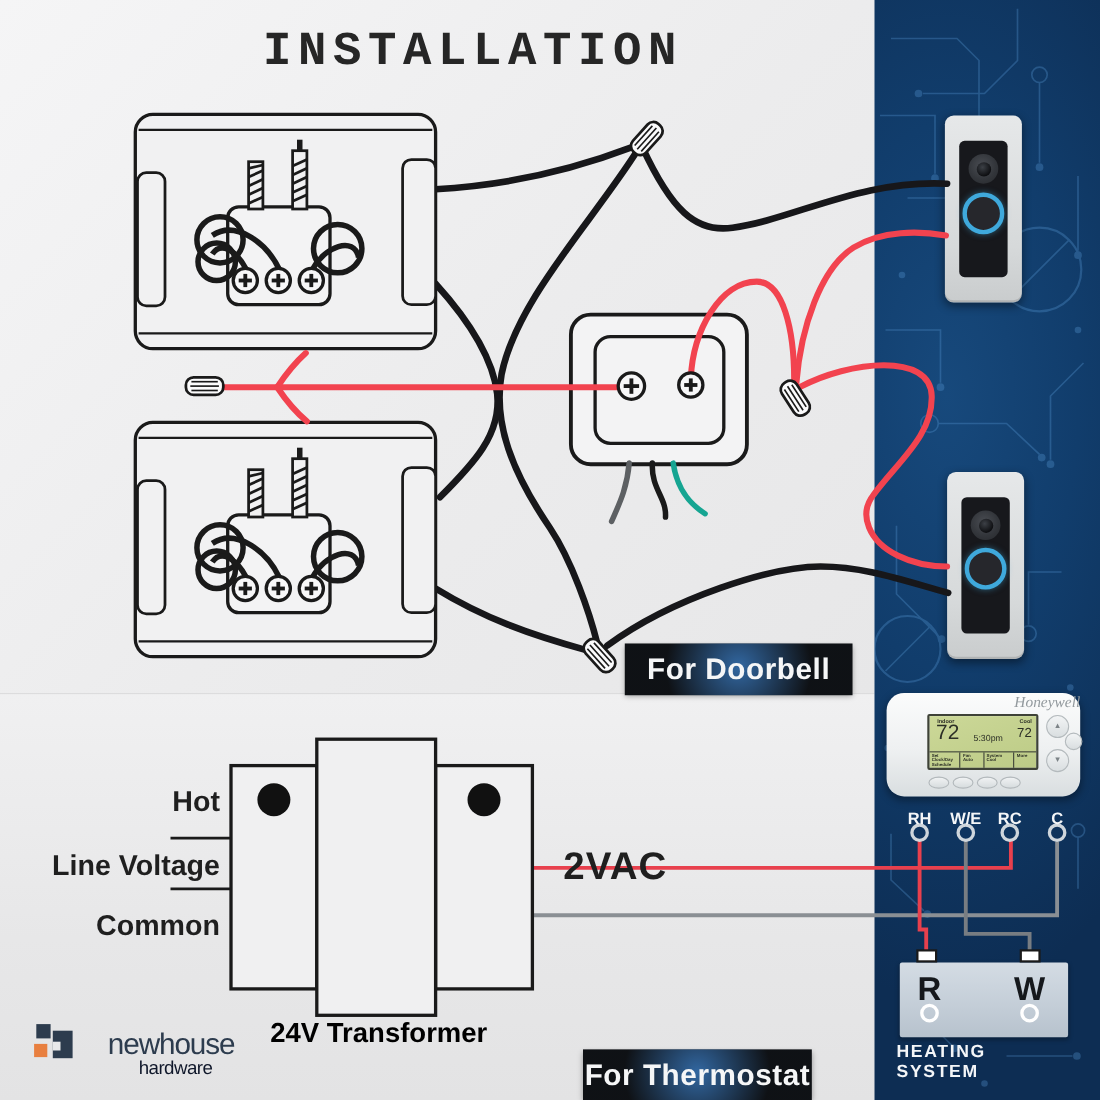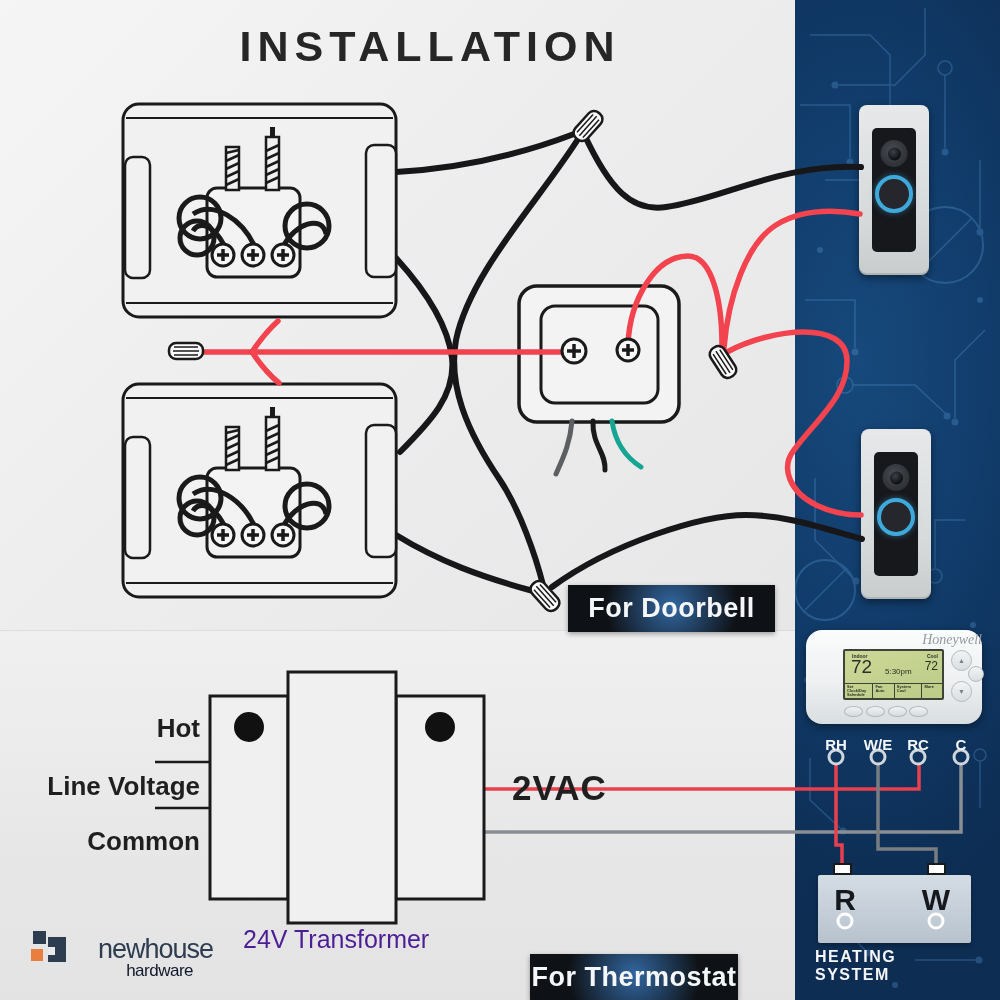--- a/index.html
+++ b/index.html
@@ -9,23 +9,23 @@
   
   .bg-top{left:0;top:0;width:795px;height:630px;
     background:linear-gradient(135deg,#f5f5f6 0%,#ececed 55%,#e7e7e8 100%);}
   .bg-bottom{left:0;top:630px;width:795px;height:370px;
     background:linear-gradient(180deg,#f0f0f1 0%,#e7e7e8 60%,#e3e3e4 100%);
     border-top:1px solid #dcdcdd;}
   .panel{left:795px;top:0;width:205px;height:1000px;
     background:radial-gradient(130% 55% at 32% 36%,#17497c 0%,#113d6c 45%,#0d2d53 100%);}
   
   .title{left:430px;top:22px;transform:translateX(-50%);font-size:43px;font-weight:800;
-    letter-spacing:6px;color:#262626;white-space:nowrap;}
+    letter-spacing:6px;color:#262626;white-space:nowrap;font-family:Liberation Mono, monospace;}
   .tlabel{font-weight:700;color:#1f1f1f;font-size:26px;text-align:right;}
-  .caption{font-weight:400;color:#4c1d95;font-size:25px;text-align:left;}
+  .caption{font-weight:700;color:#000000;font-size:25px;text-align:right;}
   .vac{font-weight:700;color:#1f1f1f;font-size:35px;letter-spacing:1px;}
   
   .badge{background:radial-gradient(circle at 50% 45%,rgba(56,118,185,.85) 0%,rgba(21,30,40,.1) 62%),#0e1013;
     color:#f5f6f7;font-weight:700;font-size:27px;display:flex;align-items:center;justify-content:center;
     letter-spacing:.5px;box-shadow:0 2px 5px rgba(0,0,0,.35);z-index:6;}
   
   .doorbell{width:70px;height:170px;border-radius:8px;z-index:2;
     background:linear-gradient(180deg,#e6e8e9 0%,#d6d9da 70%,#c9cccd 100%);
     box-shadow:0 3px 9px rgba(0,0,0,.45), inset 0 -2px 0 rgba(0,0,0,.12);}
   .face{position:absolute;left:13px;top:23px;width:44px;height:124px;background:#17181c;border-radius:5px;}

